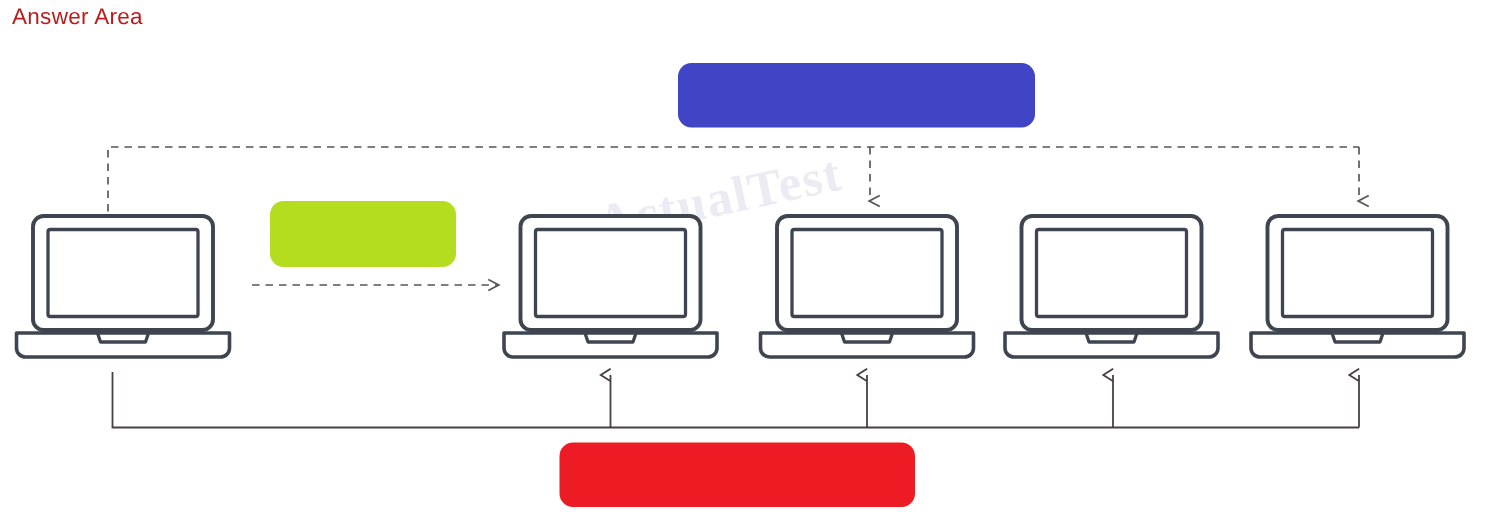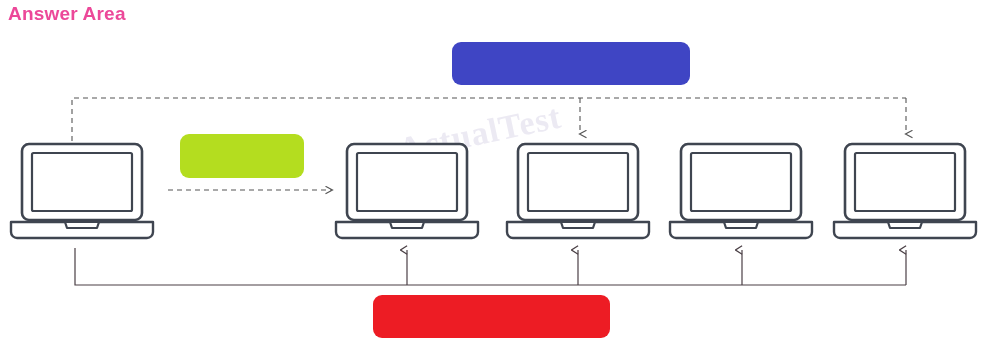--- a/index.html
+++ b/index.html
@@ -5,21 +5,21 @@
   html,body{margin:0;padding:0;}
   body{
     width:990px;height:348px;background:#ffffff;
     font-family:"Liberation Sans", sans-serif;
     position:relative;overflow:hidden;
   }
   #stage{position:absolute;left:0;top:0;width:990px;height:348px;}
 
   .page-title{
     position:absolute;left:8px;top:3px;
-    font-size:19px;font-weight:bold;color:#ec4899;
+    font-size:15px;font-weight:normal;color:#b91c1c;
     letter-spacing:.2px;white-space:nowrap;
   }
 
   
   .chip{position:absolute;border-radius:9px;}
   .chip-blue {left:452px;top:42px; width:238px;height:43px;background:#3f45c4;}
   .chip-green{left:180px;top:134px;width:124px;height:44px;background:#b4dd1f;}
   .chip-red  {left:373px;top:295px;width:237px;height:43px;background:#ed1c24;}
 
   

